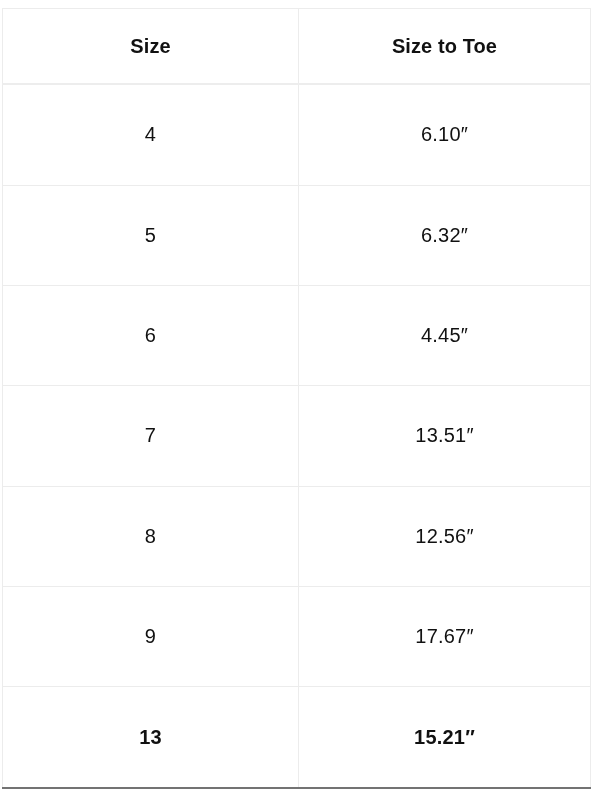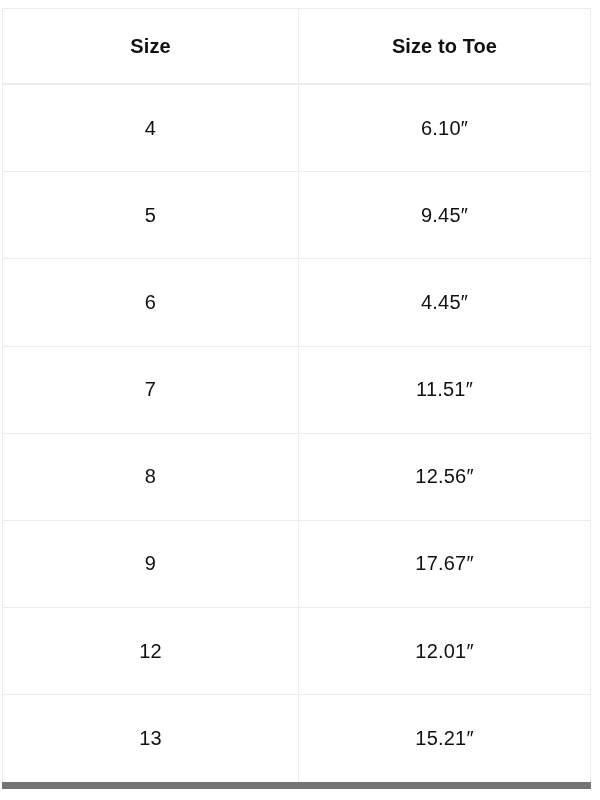--- a/index.html
+++ b/index.html
@@ -65,21 +65,22 @@
   }
 
   table.size-table tbody td {
     height: 70px;
     font-size: 20px;
     font-weight: 400;
     letter-spacing: 0.2px;
   }
 
   table.size-table tbody tr:last-child td {
-    border-bottom: 7px solid #737373;
+    border-bottom: 2px solid #737373;
+    font-weight: bold;
   }
 </style>
 </head>
 <body>
 
 <div class="page">
   <div class="size-table-wrap">
     <table class="size-table">
       <colgroup>
         <col class="col-size">
@@ -91,41 +92,37 @@
           <th>Size to Toe</th>
         </tr>
       </thead>
       <tbody id="table-body">
       <tr>
             <td>4</td>
             <td>6.10″</td>
           </tr>
           <tr>
             <td>5</td>
-            <td>9.45″</td>
+            <td>6.32″</td>
           </tr>
           <tr>
             <td>6</td>
             <td>4.45″</td>
           </tr>
           <tr>
             <td>7</td>
-            <td>11.51″</td>
+            <td>13.51″</td>
           </tr>
           <tr>
             <td>8</td>
             <td>12.56″</td>
           </tr>
           <tr>
             <td>9</td>
             <td>17.67″</td>
-          </tr>
-          <tr>
-            <td>12</td>
-            <td>12.01″</td>
           </tr>
           <tr>
             <td>13</td>
             <td>15.21″</td>
           </tr>
         </tbody>
     </table>
   </div>
 </div>
 

